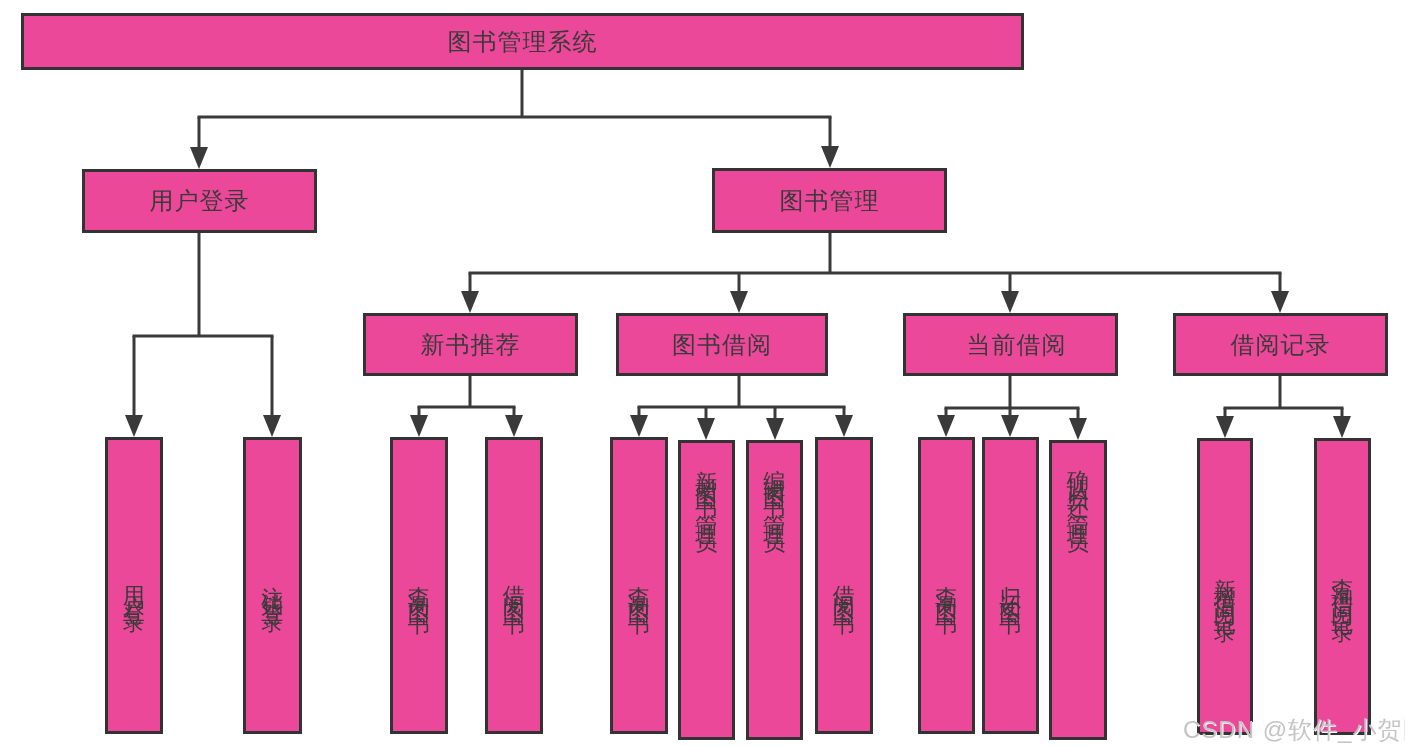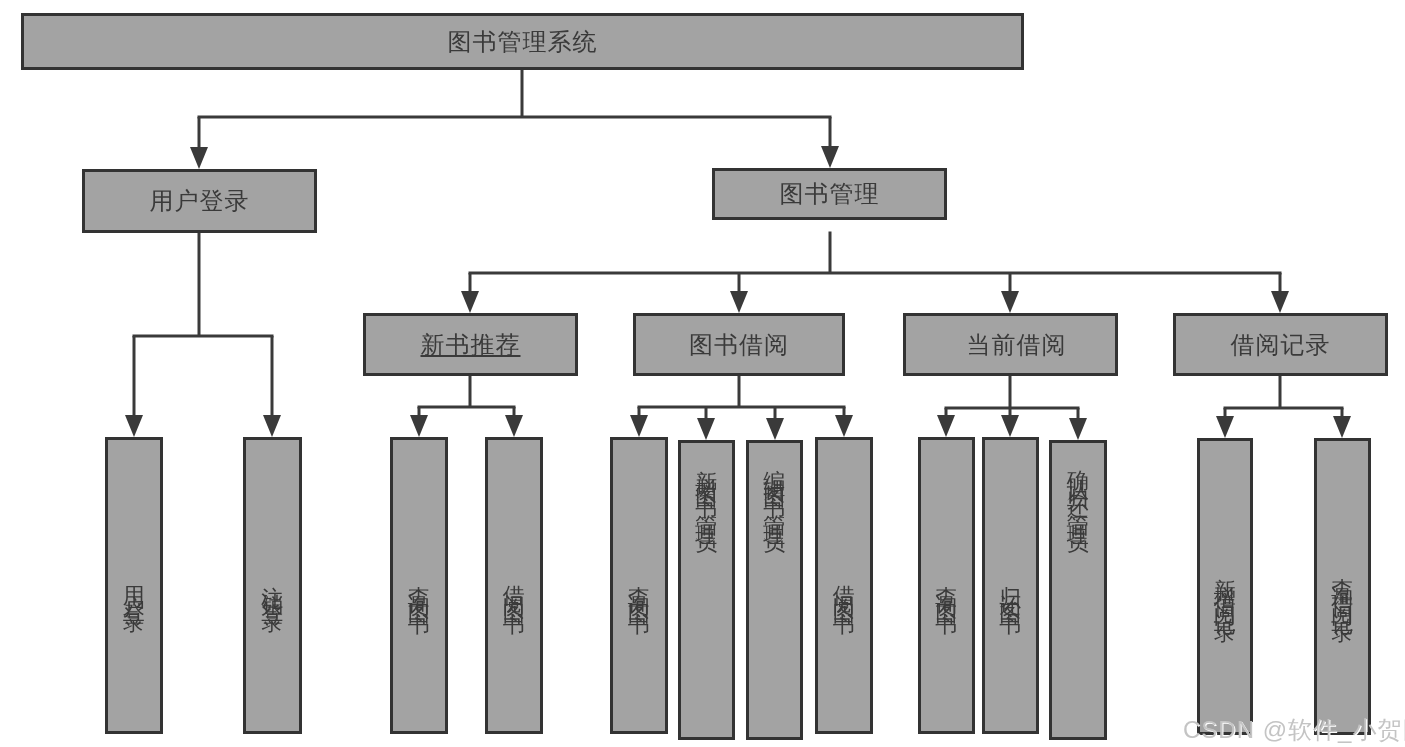--- a/index.html
+++ b/index.html
@@ -3,21 +3,21 @@
 <meta charset="utf-8">
 <style>
   html,body{margin:0;padding:0;background:#ffffff;}
   .stage{
     position:relative;width:1405px;height:747px;background:#ffffff;
     font-family:"Liberation Sans","DejaVu Sans",sans-serif;
     color:#3a3a3a;overflow:hidden;
   }
   .wires{position:absolute;left:0;top:0;width:1405px;height:747px;pointer-events:none;}
   .box{
-    position:absolute;box-sizing:border-box;background:#a3a3a3;
+    position:absolute;box-sizing:border-box;background:#ec4899;
     border:3px solid #333333;display:flex;align-items:center;justify-content:center;
   }
   .box.h span{font-size:24px;letter-spacing:1px;white-space:nowrap;color:#3a3a3a;}
   .box.v span{
     writing-mode:vertical-rl;text-orientation:mixed;
     font-size:22px;line-height:1.15;letter-spacing:9px;color:#3a3a3a;
   }
   .box.v.admin{align-items:flex-start;padding-top:9px;}
   .watermark{
     position:absolute;left:1183px;top:714px;z-index:10;
@@ -68,28 +68,28 @@
     </g>
   </svg>
 
   <div class="box h" style="left:21px;top:13px;width:1003px;height:57px;">
     <span>图书管理系统</span>
   </div>
 
   <div class="box h" style="left:82px;top:169px;width:235px;height:64px;">
     <span>用户登录</span>
   </div>
-  <div class="box h" style="left:712px;top:168px;width:235px;height:52px;text-align:right;">
+  <div class="box h" style="left:712px;top:168px;width:235px;height:65px;text-align:right;">
     <span>图书管理</span>
   </div>
 
-  <div class="box h" style="left:363px;top:313px;width:215px;height:63px;text-decoration:underline;">
+  <div class="box h" style="left:363px;top:313px;width:215px;height:63px;">
     <span>新书推荐</span>
   </div>
-  <div class="box h" style="left:633px;top:313px;width:212px;height:63px;">
+  <div class="box h" style="left:616px;top:313px;width:212px;height:63px;">
     <span>图书借阅</span>
   </div>
   <div class="box h" style="left:903px;top:313px;width:215px;height:63px;padding-left:12px;">
     <span>当前借阅</span>
   </div>
   <div class="box h" style="left:1173px;top:313px;width:215px;height:63px;">
     <span>借阅记录</span>
   </div>
 
   <div class="box v" style="left:105px;top:437px;width:58px;height:297px;">

